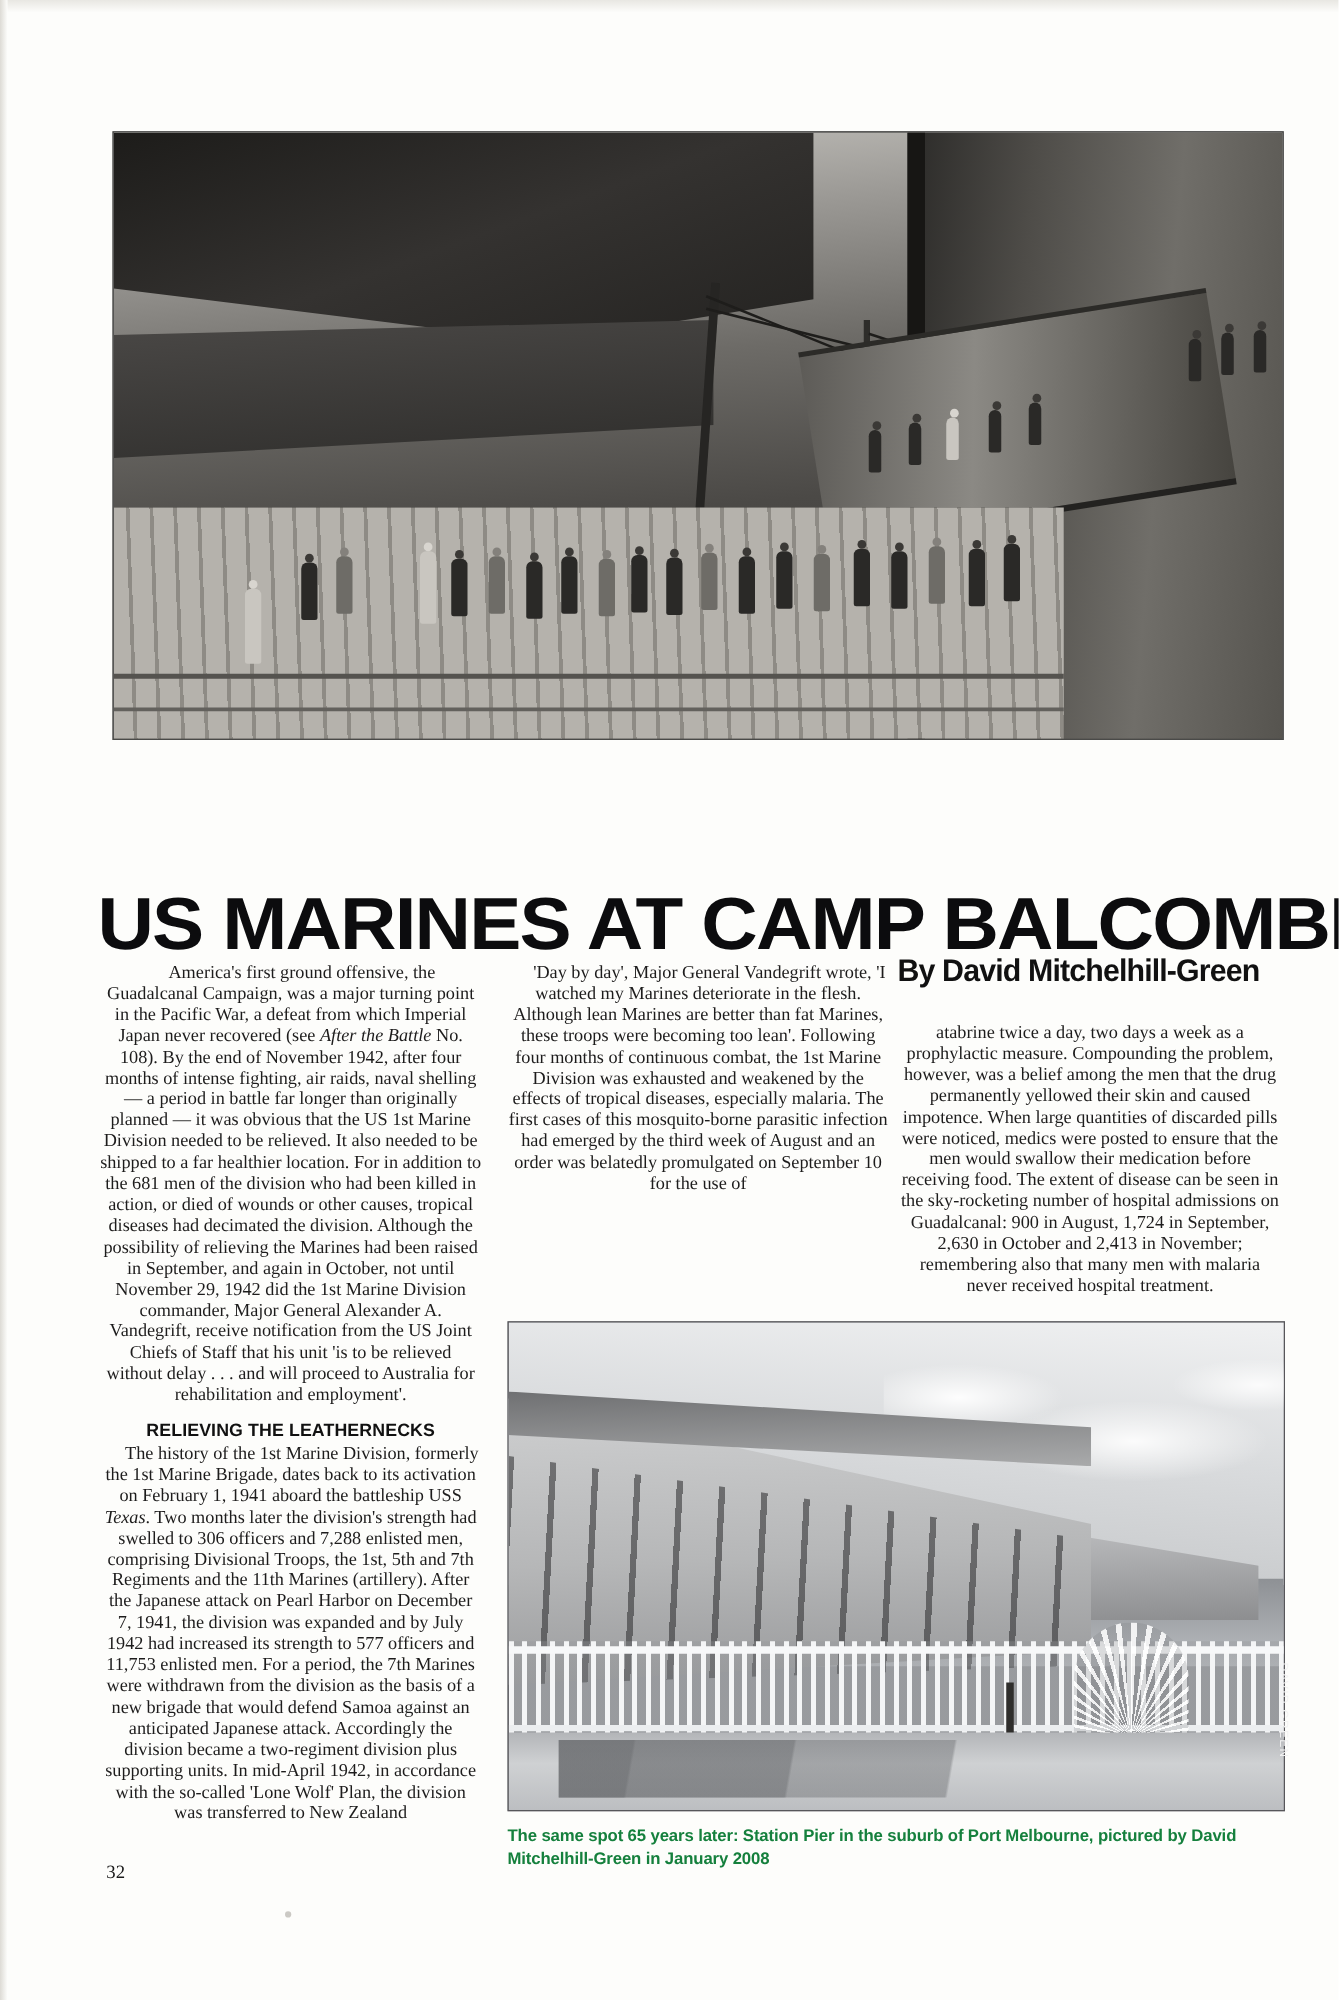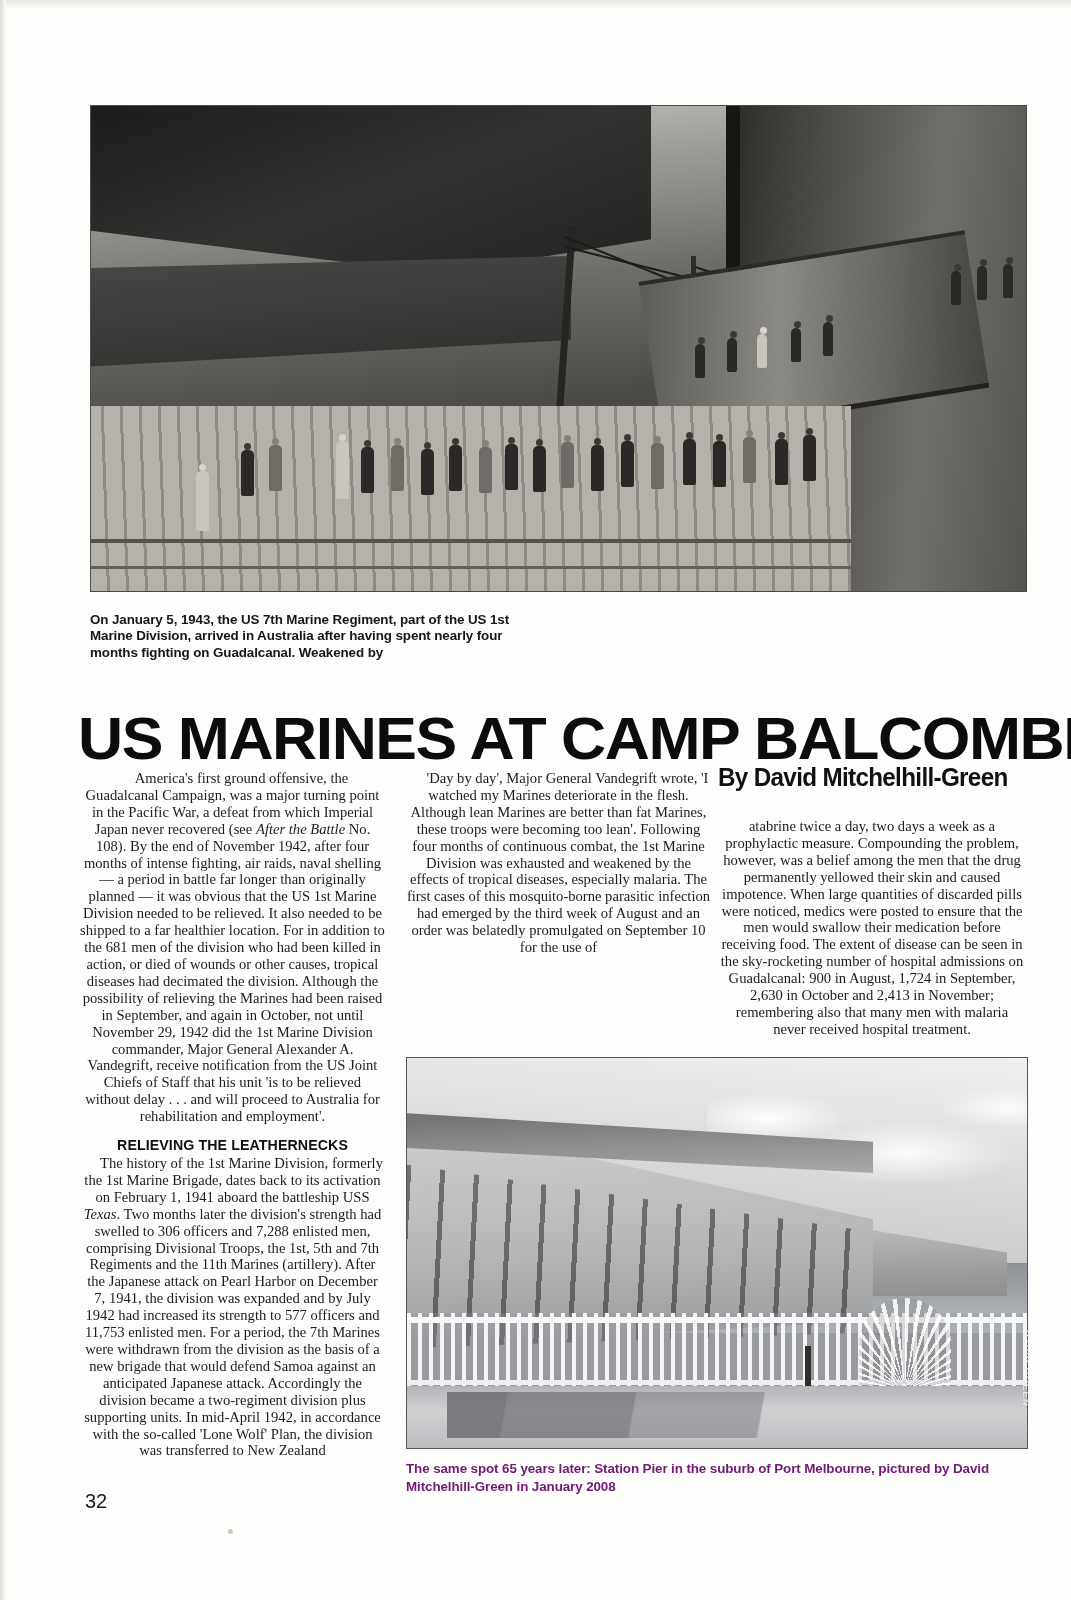--- a/index.html
+++ b/index.html
@@ -369,29 +369,29 @@
   .cap-bot {
     position:absolute;
     left:406px;
     top:1460px;
     width:622px;
     font-family:"Liberation Sans","DejaVu Sans",sans-serif;
     font-weight:700;
     font-size:13.4px;
     line-height:17.5px;
     letter-spacing:-0.1px;
-    color:#701a75;
+    color:#15803d;
   }
 
   .folio {
     position:absolute;
     left:85px;
     top:1490px;
-    font-family:Liberation Sans, sans-serif;
-    font-size:20px;
+    font-family:Liberation Serif, serif;
+    font-size:15px;
     color:#1a1a1a;
   }
 </style>
 </head>
 <body>
 
 <div class="page">
 
   <div class="scan-edge-top"></div>
   <div class="scan-edge-left"></div>
@@ -439,21 +439,20 @@
     <div class="fig small light" style="left:666px; top:228px;"></div>
     <div class="fig small" style="left:700px; top:222px;"></div>
     <div class="fig small" style="left:732px; top:216px;"></div>
     <div class="fig small" style="left:860px; top:165px;"></div>
     <div class="fig small" style="left:886px; top:160px;"></div>
     <div class="fig small" style="left:912px; top:158px;"></div>
 
   </div>
 
   <div class="cap-top">
-    <div>On January 5, 1943, the US 7th Marine Regiment, part of the US 1st Marine Division, arrived in Australia after having spent nearly four months fighting on Guadalcanal. Weakened by</div>
   </div>
 
   <h1 class="headline">US MARINES AT CAMP BALCOMBE</h1>
 
   <div class="byline">By David Mitchelhill-Green</div>
 
   <div class="col col1">
     <p class="first"><span>America's first ground offensive, the Guadalcanal Campaign, was a major turning point in the Pacific War, a defeat from which Imperial Japan never recovered (see </span><em>After the Battle</em><span> No. 108). By the end of November 1942, after four months of intense fighting, air raids, naval shelling — a period in battle far longer than originally planned — it was obvious that the US 1st Marine Division needed to be relieved. It also needed to be shipped to a far healthier location. For in addition to the 681 men of the division who had been killed in action, or died of wounds or other causes, tropical diseases had decimated the division. Although the possibility of relieving the Marines had been raised in September, and again in October, not until November 29, 1942 did the 1st Marine Division commander, Major General Alexander A. Vandegrift, receive notification from the US Joint Chiefs of Staff that his unit 'is to be relieved without delay . . . and will proceed to Australia for rehabilitation and employment'.</span></p>
     <p class="subhead">RELIEVING THE LEATHERNECKS</p>
     <p class="indent"><span>The history of the 1st Marine Division, formerly the 1st Marine Brigade, dates back to its activation on February 1, 1941 aboard the battleship USS </span><em>Texas</em><span>. Two months later the division's strength had swelled to 306 officers and 7,288 enlisted men, comprising Divisional Troops, the 1st, 5th and 7th Regiments and the 11th Marines (artillery). After the Japanese attack on Pearl Harbor on December 7, 1941, the division was expanded and by July 1942 had increased its strength to 577 officers and 11,753 enlisted men. For a period, the 7th Marines were withdrawn from the division as the basis of a new brigade that would defend Samoa against an anticipated Japanese attack. Accordingly the division became a two-regiment division plus supporting units. In mid-April 1942, in accordance with the so-called 'Lone Wolf' Plan, the division was transferred to New Zealand</span></p>

